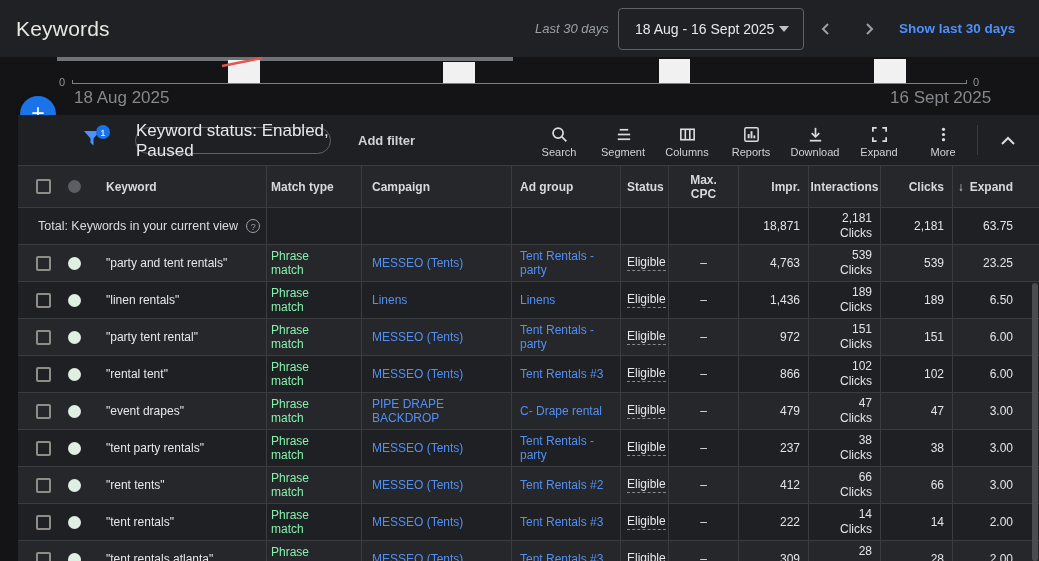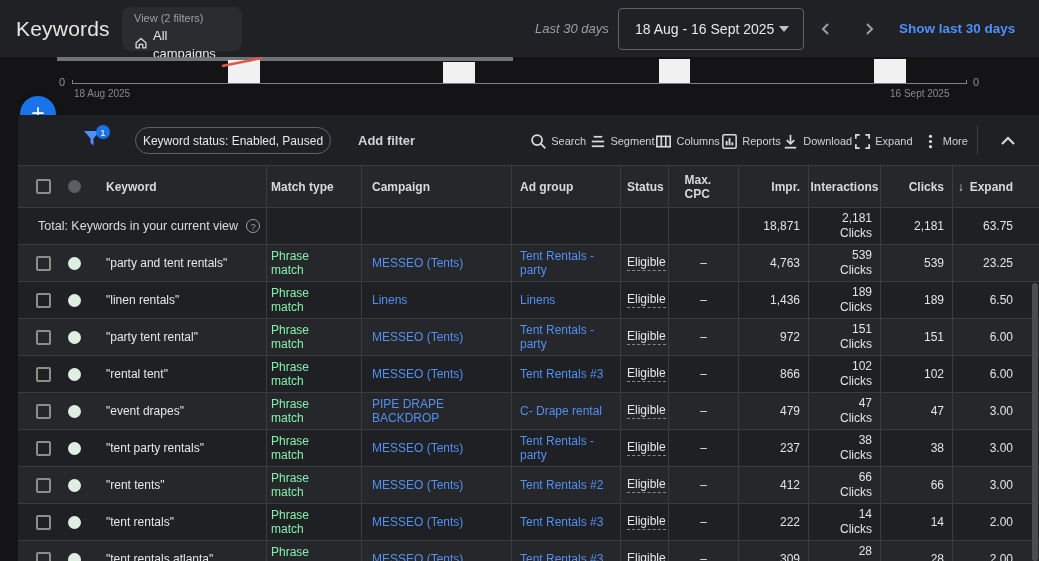--- a/index.html
+++ b/index.html
@@ -35,36 +35,36 @@
   .show-link{position:absolute;left:899px;top:0;height:57px;display:flex;align-items:center;font-size:13.5px;font-weight:700;color:#4d90fe;cursor:pointer;}
 
   
   .chartstrip{position:absolute;left:0;top:57px;width:1039px;height:58px;}
   .hbar{position:absolute;left:57px;top:0;width:456px;height:4px;background:#6f7276;}
   .cbar{position:absolute;background:#f1f1f2;}
   .redline{position:absolute;left:215px;top:-1px;}
   .axis{position:absolute;left:72px;top:26px;width:895px;height:1px;background:#7d8084;}
   .axis-tick{position:absolute;top:23px;width:1px;height:3px;background:#7d8084;}
   .ylab{position:absolute;top:19px;font-size:11px;color:#909398;}
-  .dlab{position:absolute;top:31px;font-size:10px;color:#85888c;}
+  .dlab{position:absolute;top:31px;font-size:17px;color:#85888c;}
 
   
   .fab{position:absolute;left:20px;top:96px;width:36px;height:36px;border-radius:50%;background:var(--accent);display:flex;align-items:center;justify-content:center;box-shadow:0 1px 4px rgba(0,0,0,.5);cursor:pointer;}
   .fab .plus{font-size:23px;color:#fff;line-height:1;margin-top:-2px;}
 
   
   .card{position:absolute;left:18px;top:115px;width:1021px;height:446px;background:var(--card-bg);overflow:hidden;}
 
   .filterbar{position:relative;height:51px;border-bottom:1px solid var(--border);}
   .funnel{position:absolute;left:64px;top:13px;width:26px;height:26px;cursor:pointer;}
   .funnel-badge{position:absolute;left:14px;top:-3px;width:14px;height:14px;border-radius:50%;background:var(--accent);color:#fff;font-size:9.5px;display:flex;align-items:center;justify-content:center;}
-  .chip{position:absolute;left:117px;top:12px;width:196px;height:27px;border:1px solid #5f6368;border-radius:14px;display:flex;align-items:center;justify-content:center;font-size:12px;color:var(--txt);cursor:pointer;}
+  .chip{position:absolute;left:117px;top:12px;width:196px;height:27px;border:1px solid #5f6368;border-radius:14px;display:flex;align-items:center;justify-content:center;font-size:17px;color:var(--txt);cursor:pointer;}
   .addfilter{position:absolute;left:340px;top:0;height:51px;display:flex;align-items:center;font-size:13px;font-weight:700;color:var(--txt-mid);cursor:pointer;}
   .tools{position:absolute;left:509px;top:4px;width:448px;height:44px;display:flex;}
-  .tool{flex:1;display:flex;flex-direction:row;align-items:center;justify-content:center;gap:3px;cursor:pointer;}
+  .tool{flex:1;display:flex;flex-direction:column;align-items:center;justify-content:center;gap:3px;cursor:pointer;}
   .tool .tlabel{font-size:11px;color:var(--txt-mid);line-height:11px;}
   .tool svg{display:block;}
   .tools-divider{position:absolute;left:959px;top:10px;width:1px;height:30px;background:var(--border);}
   .collapse-btn{position:absolute;left:976px;top:12px;width:28px;height:28px;display:flex;align-items:center;justify-content:center;cursor:pointer;}
 
   
   .thead,.trow,.totalrow{display:flex;align-items:stretch;border-bottom:1px solid var(--border);}
   .thead{height:42px;background:var(--row-light);}
   .totalrow{height:37px;background:var(--card-bg);text-align:right;}
   .trow{height:37px;background:var(--card-bg);}
@@ -80,21 +80,21 @@
   .col-ag{width:109px;padding-left:8px;}
   .col-status{width:48px;padding-left:6px;}
   .col-cpc{width:70px;justify-content:center;}
   .col-impr{width:70px;justify-content:flex-end;padding-right:8px;}
   .col-inter{width:72px;justify-content:flex-end;padding-right:8px;}
   .col-clicks{width:72px;justify-content:flex-end;padding-right:8px;}
   .col-conv{width:87px;justify-content:flex-end;padding-right:26px;}
 
   .thead .cell{font-weight:700;font-size:12px;color:#d7d9dc;}
   .thead .col-inter{justify-content:center;padding-right:0;}
-  .hdr-cpc{width:38px;text-align:left;line-height:14px;white-space:normal;}
+  .hdr-cpc{width:38px;text-align:center;line-height:14px;white-space:normal;}
 
   .checkbox{width:15px;height:15px;border:2px solid #8f8e86;border-radius:2px;background:transparent;cursor:pointer;}
   .dot{width:13px;height:13px;border-radius:50%;}
   .dot-grey{background:#5b5f63;}
   .dot-green{background:var(--dot-green);}
 
   .matchwrap{display:block;width:50px;line-height:14px;color:#86efac;}
   .link{color:var(--link);cursor:pointer;}
   .status-pill{border-bottom:1px dashed #85878a;padding-bottom:1px;cursor:pointer;}
   .num{color:#e2e4e6;}
@@ -105,31 +105,20 @@
 
   
   .vscroll{position:absolute;left:1032px;top:283px;width:6px;height:278px;background:#4a4c4f;border-radius:3px;}
 </style>
 </head>
 <body>
 
 <div class="topbar">
   <div class="page-title">Keywords</div>
 
-  <div class="view-chip">
-    <div class="vlabel">View (2 filters)</div>
-    <div class="vvalue">
-      <span>
-        <svg width="14" height="14" viewBox="0 0 20 20">
-            <path d="M3 9.5 L10 3.5 L17 9.5 V17 H12.5 V12 H7.5 V17 H3 Z" fill="none" stroke="#dadce0" stroke-width="1.8" stroke-linejoin="round"></path>
-          </svg>
-      </span>
-      <span>All campaigns</span>
-    </div>
-  </div>
 
   <div class="range-label">Last 30 days</div>
 
   <div class="date-box">
     <span class="dtext">18 Aug - 16 Sept 2025</span>
     <span class="caret-down"></span>
   </div>
 
   <div class="nav-chev chev-left">
     <svg width="14" height="14" viewBox="0 0 14 14">

